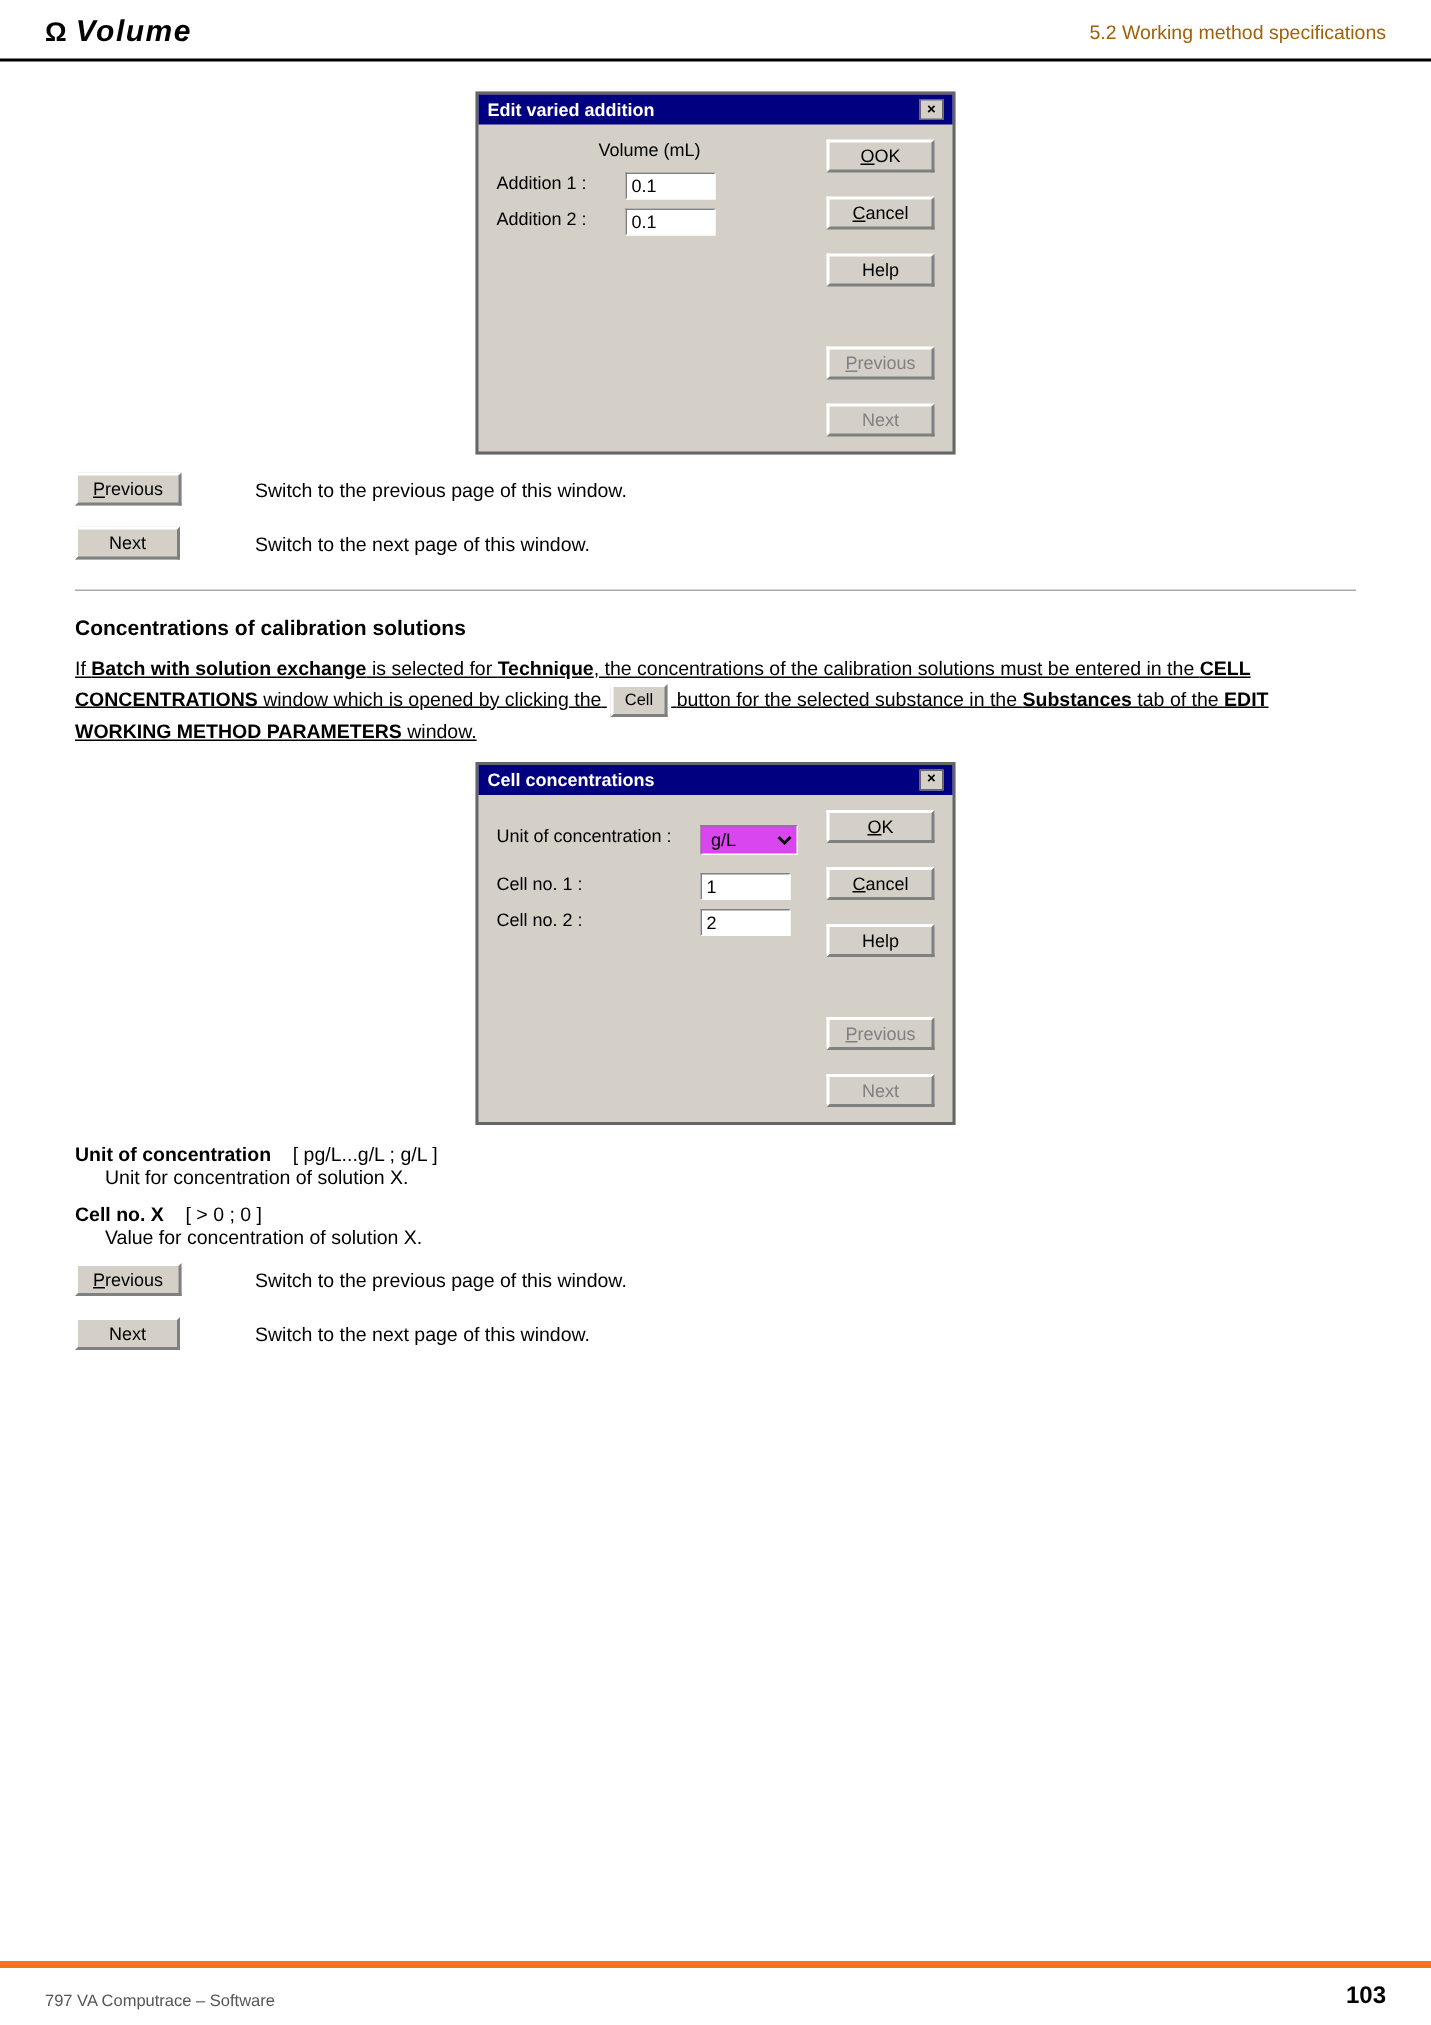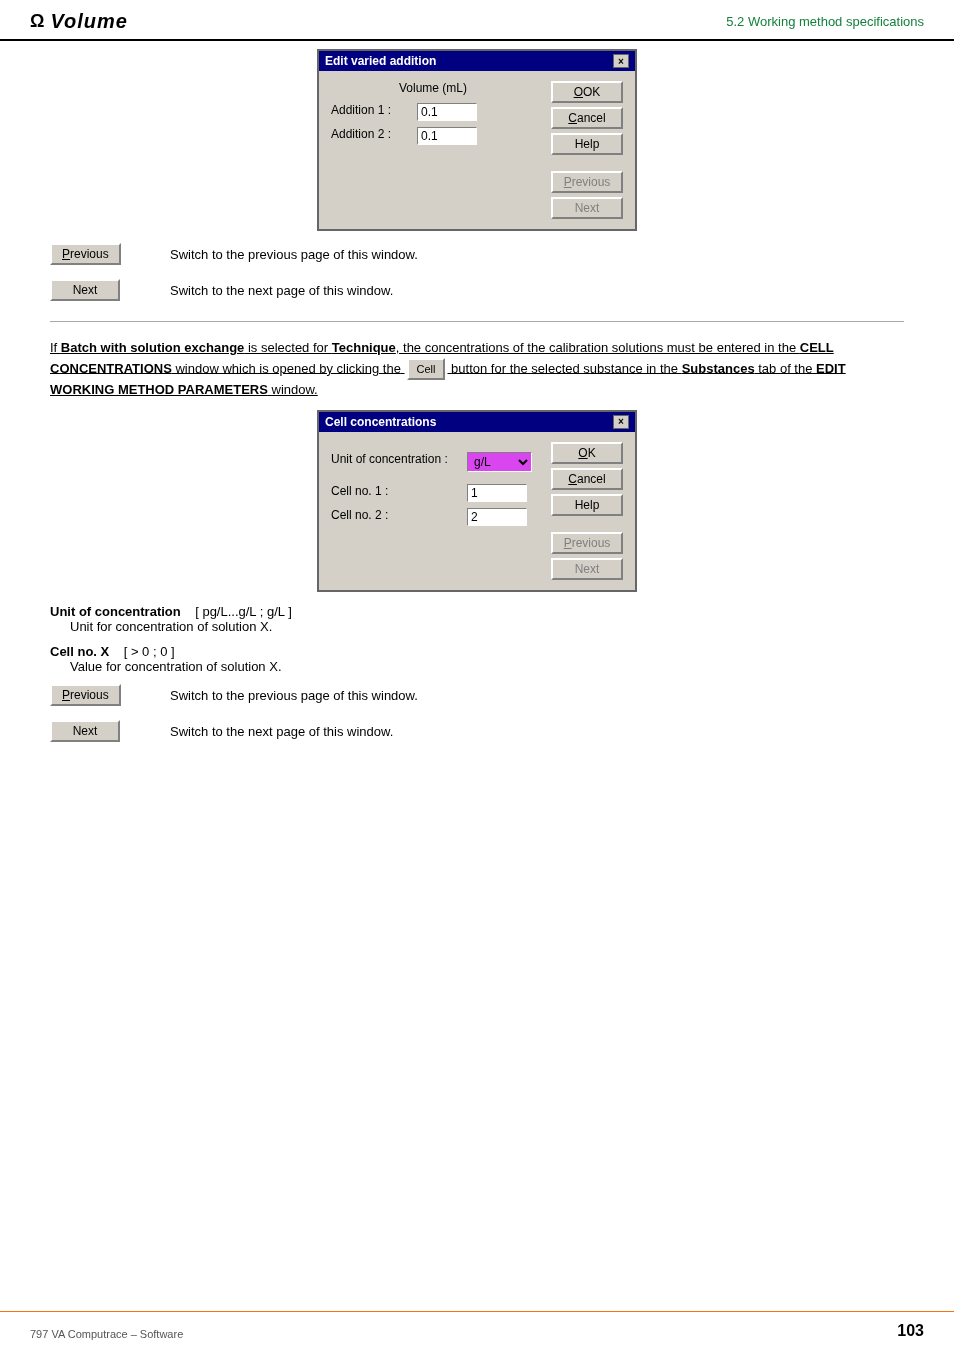--- a/index.html
+++ b/index.html
@@ -30,21 +30,21 @@
       font-weight: bold;
     }
     .logo-text {
       font-size: 20px;
       font-weight: bold;
       font-style: italic;
       letter-spacing: 1px;
     }
     .header-section {
       font-size: 13px;
-      color: #15803d;
+      color: #a16207;
     }
 
     
     .dialog-window {
       border: 2px solid #666;
       background: #d4d0c8;
       display: inline-block;
       min-width: 320px;
     }
     .dialog-titlebar {
@@ -120,21 +120,21 @@
       display: flex;
       align-items: flex-start;
       gap: 16px;
     }
     .dialog-left {
       flex: 1;
     }
     .dialog-right {
       display: flex;
       flex-direction: column;
-      gap: 4px;
+      gap: 16px;
       min-width: 72px;
     }
 
     .field-row {
       display: flex;
       align-items: flex-start;
       gap: 6px;
       margin-bottom: 6px;
     }
     .field-label {
@@ -195,37 +195,37 @@
     .para b {
       font-weight: bold;
     }
 
     
     .page-footer {
       display: flex;
       justify-content: space-between;
       align-items: flex-end;
       padding: 10px 30px;
-      border-top: 1px solid #f97316;
+      border-top: 5px solid #f97316;
       position: fixed;
       bottom: 0;
       width: 954px;
       background: #fff;
     }
     .footer-text {
       font-size: 11px;
       color: #555;
     }
     .footer-page {
       font-size: 16px;
       font-weight: bold;
     }
 
     .content-area {
-      padding: 8px 50px 60px 50px;
+      padding: 20px 50px 60px 50px;
     }
 
     .dialog-section {
       display: flex;
       justify-content: center;
       margin-bottom: 12px;
     }
 
     .doc-section {
       margin-bottom: 20px;
@@ -308,20 +308,21 @@
       <div class="doc-button-col">
         <button class="win-button">Next</button>
       </div>
       <div class="doc-text-col">Switch to the next page of this window.</div>
     </div>
   </div>
 
   <hr class="separator-line">
 
   <div>
+    <div class="section-heading">Concentrations of calibration solutions</div>
 
     <p class="para">
       <span>If </span><b>Batch with solution exchange</b><span> is selected for </span><b>Technique</b><span>, the concentrations of the calibration solutions must be entered in the </span><b>CELL CONCENTRATIONS</b><span> window which is opened by clicking the</span>
       <span class="cell-button">Cell</span>
       <span> button for the selected substance in the </span><b>Substances</b><span> tab of the </span><b>EDIT WORKING METHOD PARAMETERS</b><span> window.</span>
     </p>
 
     <div class="dialog-section">
       <div class="dialog-window">
         <div class="dialog-titlebar">

